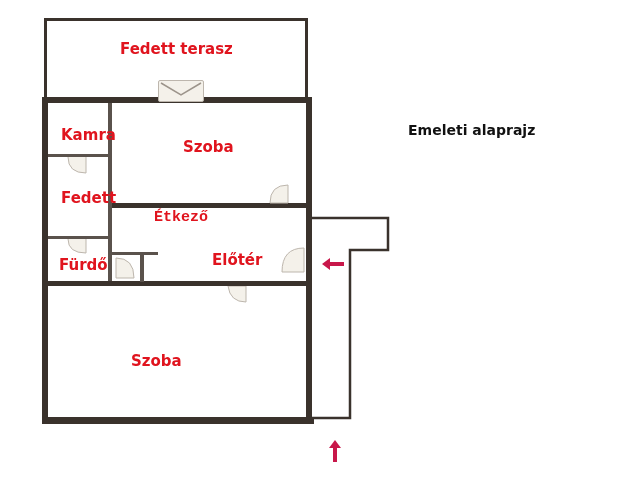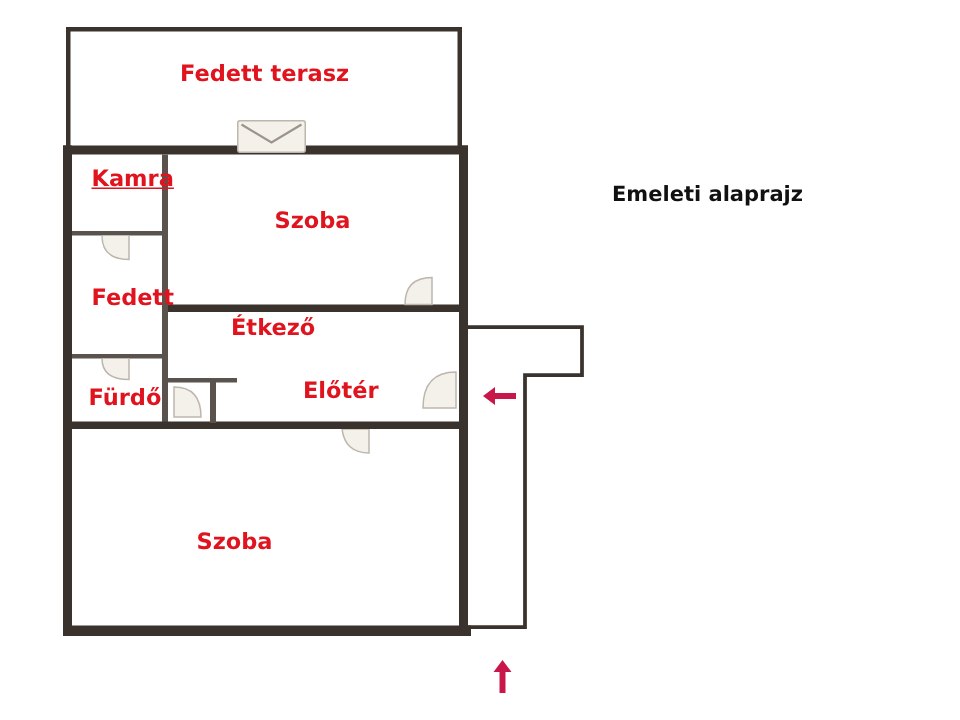--- a/index.html
+++ b/index.html
@@ -64,22 +64,22 @@
   </svg>
 
   <svg class="abs" style="left:320px;top:256px;" width="26" height="16">
     <path d="M2 8 L10 2 L10 6 L24 6 L24 10 L10 10 L10 14 Z" fill="#c8174a"></path>
   </svg>
   <svg class="abs" style="left:327px;top:438px;" width="16" height="26">
     <path d="M8 2 L14 10 L10 10 L10 24 L6 24 L6 10 L2 10 Z" fill="#c8174a"></path>
   </svg>
 
   <div class="label" style="left:120px;top:40px;">Fedett terasz</div>
-  <div class="label" style="left:61px;top:110px;text-decoration:underline;">Kamra</div>
+  <div class="label" style="left:61px;top:126px;">Kamra</div>
   <div class="label" style="left:183px;top:138px;">Szoba</div>
   <div class="label" style="left:61px;top:189px;">Fedett</div>
-  <div class="label" style="left:154px;top:209px;">Étkező</div>
+  <div class="label" style="left:154px;top:209px;font-family:Liberation Mono, monospace;">Étkező</div>
   <div class="label" style="left:59px;top:256px;">Fürdő</div>
-  <div class="label" style="left:202px;top:251px;">Előtér</div>
+  <div class="label" style="left:212px;top:251px;">Előtér</div>
   <div class="label" style="left:131px;top:352px;">Szoba</div>
 
   <div class="title" style="left:397px;top:122px;">Emeleti alaprajz</div>
 </div>
 
 </body></html>

